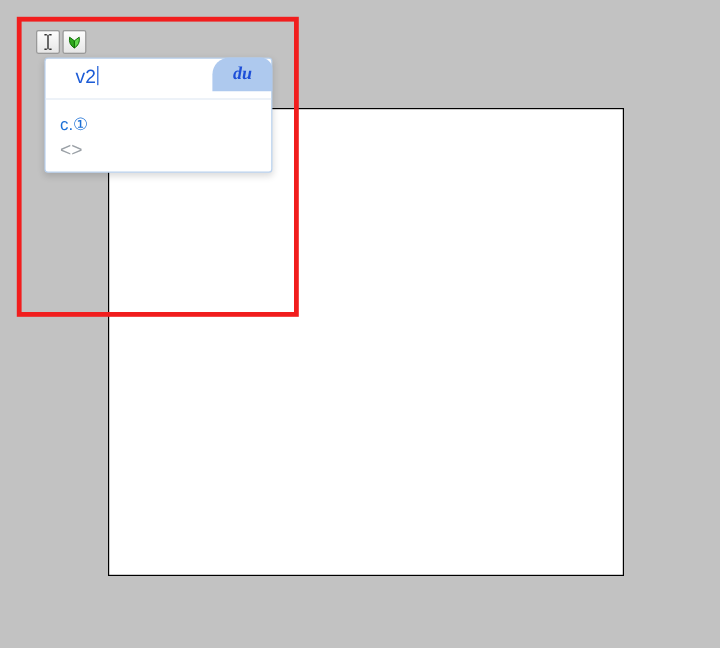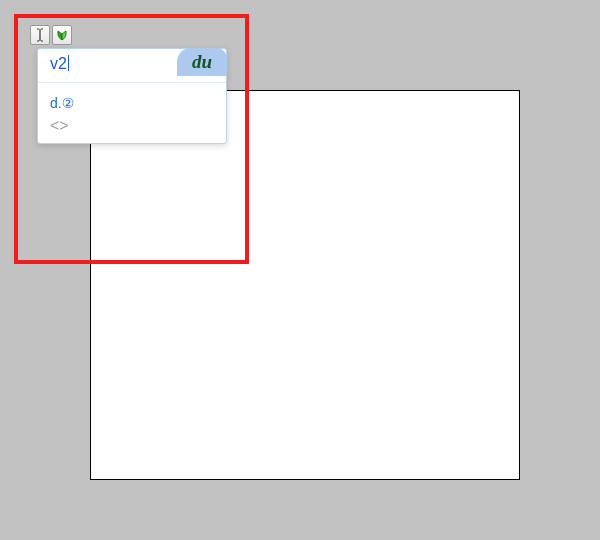--- a/index.html
+++ b/index.html
@@ -70,29 +70,29 @@
     right: -1px;
     top: -1px;
     width: 50px;
     height: 28px;
     background: #aec9ee;
     border-top-left-radius: 14px;
     border-top-right-radius: 10px;
     display: flex;
     align-items: center;
     justify-content: center;
-    color: #14532d;
+    color: #1d4ed8;
     font-style: italic;
     font-weight: bold;
-    font-size: 19px;
+    font-size: 15px;
     font-family: Georgia, serif;
   }
   .ime-text {
     position: absolute;
-    left: 12px;
+    left: 25px;
     top: 6px;
     color: #1b5bd6;
     font-size: 16px;
   }
   .ime-caret {
     display: inline-block;
     width: 1px;
     height: 16px;
     background: #1b5bd6;
     vertical-align: -2px;
@@ -137,21 +137,21 @@
   <div class="ime-input-row">
     <div class="ime-tab">
       <span>du</span>
     </div>
     <div class="ime-text">
       <span>v2</span><span class="ime-caret"></span>
     </div>
   </div>
   <div class="ime-list">
     <div class="ime-item">
-      <span>d.</span><span>②</span>
+      <span>c.</span><span>①</span>
     </div>
     <div class="ime-more">
       <span>&lt;&gt;</span>
     </div>
   </div>
 </div>
 
 <div class="highlight-box"></div>
 
 </body></html>

